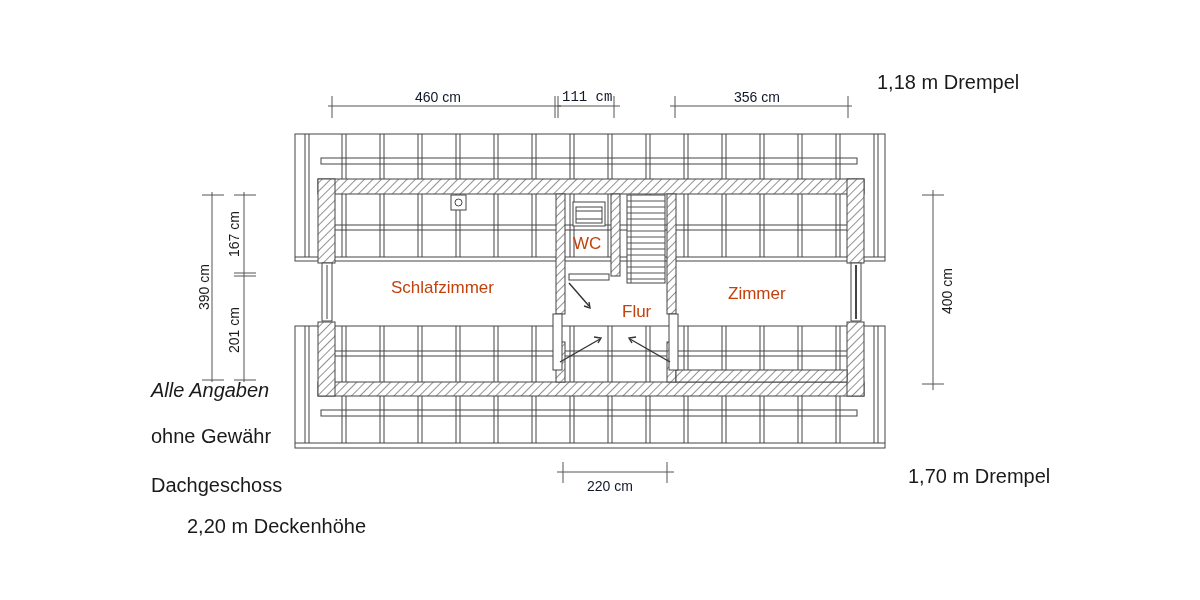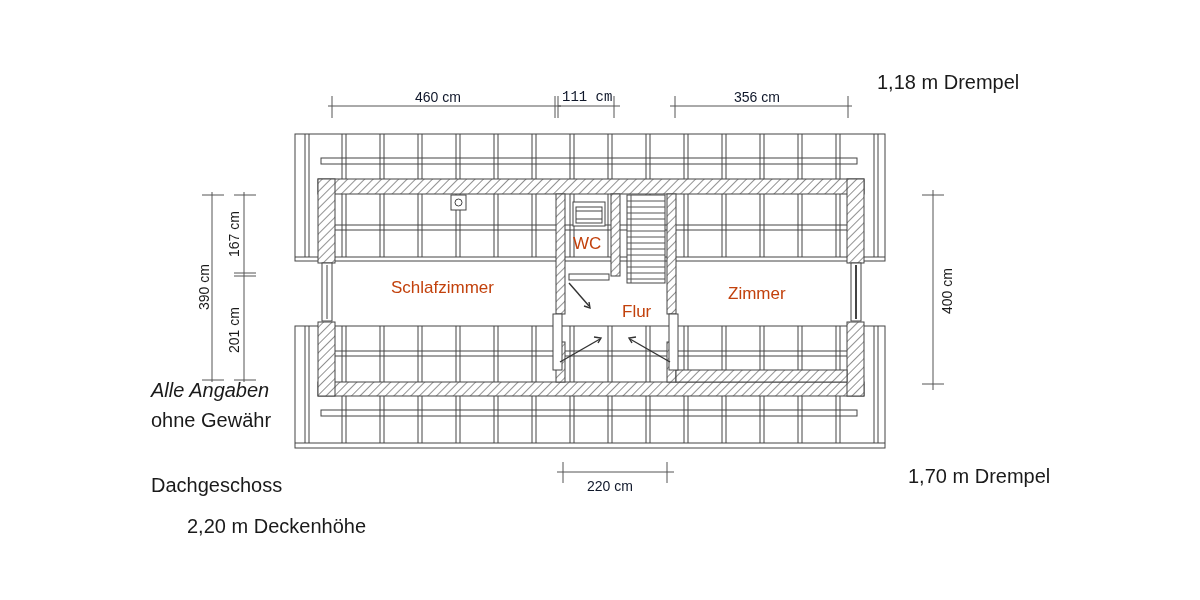--- a/index.html
+++ b/index.html
@@ -220,15 +220,15 @@
 <div class="vdim" style="left:919px; top:283px; width:56px; text-align:center;">400 cm</div>
 
 <div class="room" style="left:391px; top:278px;">Schlafzimmer</div>
 <div class="room" style="left:573px; top:234px;">WC</div>
 <div class="room" style="left:610px; top:302px;margin-left:12px;">Flur</div>
 <div class="room" style="left:728px; top:284px;">Zimmer</div>
 
 <div class="lbl" style="left:877px; top:72px;">1,18 m Drempel</div>
 <div class="lbl" style="left:862px; top:466px;margin-left:46px;">1,70 m Drempel</div>
 <div class="lbl" style="left:151px; top:380px;font-style:italic;">Alle Angaben</div>
-<div class="lbl" style="left:151px; top:410px;">ohne Gewähr</div>
+<div class="lbl" style="left:151px; top:426px;">ohne Gewähr</div>
 <div class="lbl" style="left:151px; top:475px;">Dachgeschoss</div>
 <div class="lbl" style="left:151px; top:516px;margin-left:36px;">2,20 m Deckenhöhe</div>
 
 </body></html>

